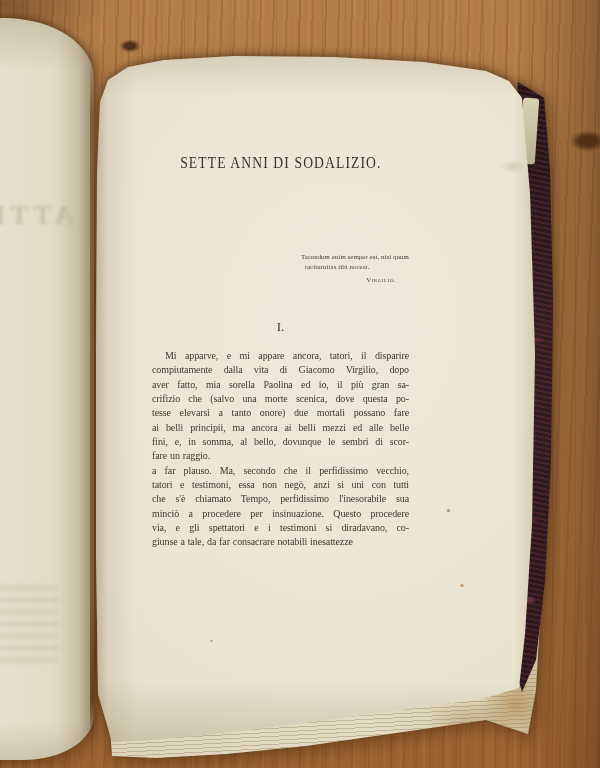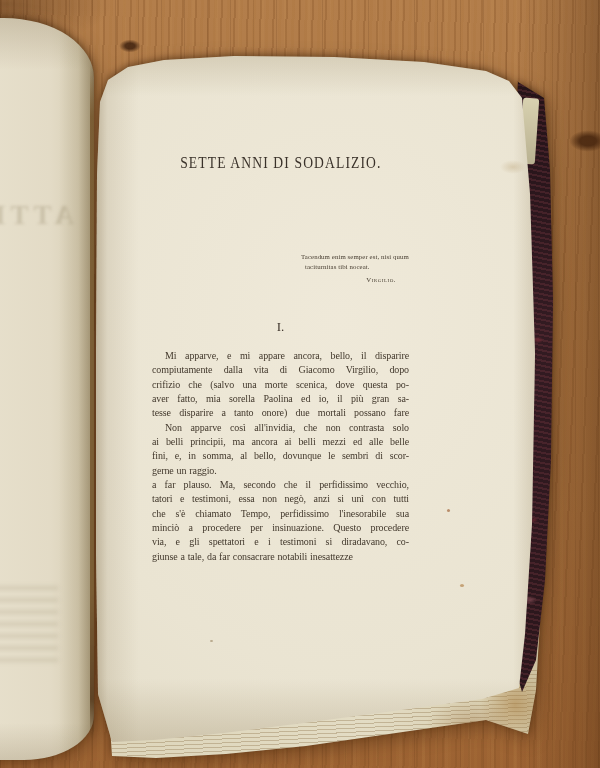--- a/index.html
+++ b/index.html
@@ -129,30 +129,29 @@
 
       <div class="epigraph">
         <div class="eline">Tacendum enim semper est, nisi quum</div>
         <div class="eline eline2">taciturnitas tibi noceat.</div>
         <div class="attribution">Virgilio.</div>
       </div>
 
       <div class="numeral">I.</div>
 
       <div class="body-text">
-        <div class="tline first">Mi apparve, e mi appare ancora, bello, il disparire</div>
+        <div class="tline first">Mi apparve, e mi appare ancora, tatori, il disparire</div>
         <div class="tline">compiutamente dalla vita di Giacomo Virgilio, dopo</div>
+        <div class="tline">aver fatto, mia sorella Paolina ed io, il più gran sa-</div>
         <div class="tline">crifizio che (salvo una morte scenica, dove questa po-</div>
-        <div class="tline">aver fatto, mia sorella Paolina ed io, il più gran sa-</div>
-        <div class="tline">tesse disparire a tanto onore) due mortali possano fare</div>
+        <div class="tline">tesse elevarsi a tanto onore) due mortali possano fare</div>
 
-        <div class="tline first">Non apparve così all'invidia, che non contrasta solo</div>
         <div class="tline">ai belli principii, ma ancora ai belli mezzi ed alle belle</div>
         <div class="tline">fini, e, in somma, al bello, dovunque le sembri di scor-</div>
-        <div class="tline end">gerne un raggio.</div>
+        <div class="tline end">fare un raggio.</div>
 
         <div class="tline">a far plauso. Ma, secondo che il perfidissimo vecchio,</div>
         <div class="tline">tatori e testimoni, essa non negò, anzi si unì con tutti</div>
         <div class="tline">che s'è chiamato Tempo, perfidissimo l'inesorabile sua</div>
         <div class="tline">minciò a procedere per insinuazione. Questo procedere</div>
         <div class="tline">via, e gli spettatori e i testimoni si diradavano, co-</div>
         <div class="tline end">giunse a tale, da far consacrare notabili inesattezze</div>
       </div>
 
       <div class="speck s1"></div>

